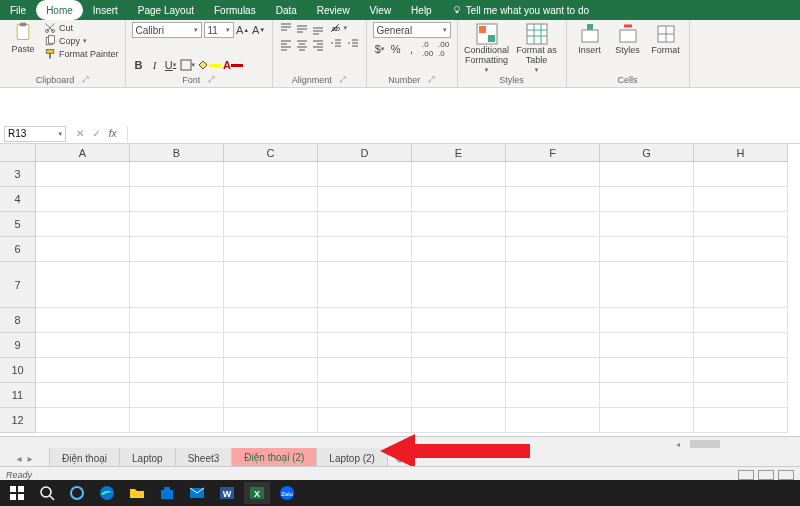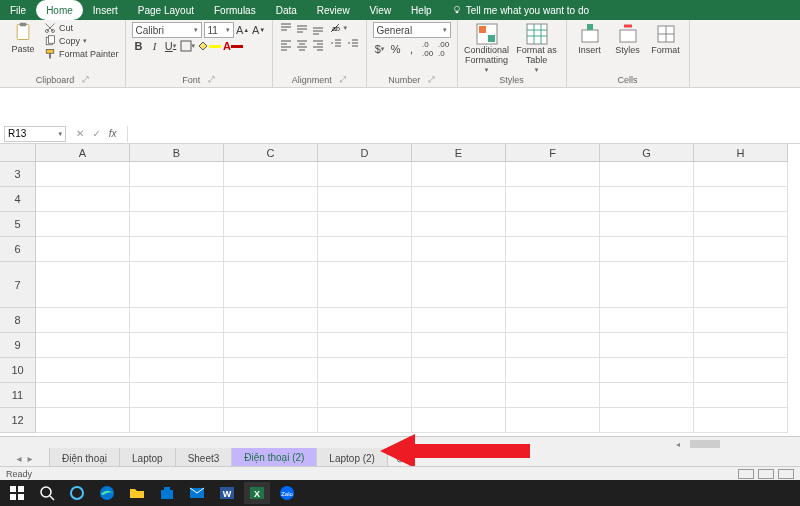--- a/index.html
+++ b/index.html
@@ -60,28 +60,28 @@
 .cells { position: absolute; left: 36px; top: 18px; }
 .cell-row { display: flex; }
 .cell { border-right: 1px solid #e0e0e0; border-bottom: 1px solid #e0e0e0; }
 
 
 .hscroll { position: absolute; bottom: 54px; left: 0; right: 0; height: 16px; background: #f0f0f0; border-top: 1px solid #ccc; display: flex; align-items: center; }
 .scroll-thumb { position: absolute; right: 80px; width: 30px; height: 10px; background: #cdcdcd; }
 .sheet-bar { position: absolute; bottom: 38px; left: 0; right: 0; height: 20px; background: #f0f0f0; display: flex; align-items: stretch; font-size: 10px; }
 .sheet-nav { width: 50px; display: flex; align-items: center; justify-content: center; gap: 6px; color: #888; border-right: 1px solid #ccc; }
 .sheet-tab { padding: 0 12px; border-right: 1px solid #ccc; display: flex; align-items: center; background: #e6e6e6; color: #444; cursor: pointer; }
-.sheet-tab.active { background: #c4b5fd; border-bottom: 2px solid #217346; color: #217346; font-weight: 500; }
+.sheet-tab.active { background: #fca5a5; border-bottom: 2px solid #217346; color: #217346; font-weight: 500; }
 .sheet-add { width: 24px; display: flex; align-items: center; justify-content: center; color: #666; }
 
 
 .arrow { position: absolute; bottom: 30px; left: 380px; pointer-events: none; }
 
 
-.status-bar { position: absolute; bottom: 26px; left: 0; right: 0; height: 14px; background: #f0f0f0; border-top: 1px solid #ccc; display: flex; align-items: center; font-size: 9px; color: #555; padding: 0 6px; justify-content: space-between; }
+.status-bar { position: absolute; bottom: 26px; left: 0; right: 0; height: 14px; background: #f0f0f0; border-top: 1px solid #ccc; display: flex; align-items: flex-end; font-size: 9px; color: #555; padding: 0 6px; justify-content: space-between; font-style: italic; }
 .view-btns { display: flex; gap: 4px; }
 .view-btns span { width: 16px; height: 10px; border: 1px solid #999; }
 
 
 .taskbar { position: absolute; bottom: 0; left: 0; right: 0; height: 26px; background: #1f1f1f; display: flex; align-items: center; gap: 4px; padding: 0 4px; }
 .task-btn { width: 26px; height: 22px; display: flex; align-items: center; justify-content: center; }
 .task-btn svg { width: 16px; height: 16px; }
 </style>
 </head>
 <body>
@@ -142,21 +142,21 @@
           </div>
       </div>
     </div>
     <div class="group-label">
         <span>Clipboard</span>
         <span class="dlaunch">⤢</span>
       </div>
   </div>
 
   <div class="group">
-    <div class="group-content stackcol" style="gap:0">
+    <div class="group-content stackcol" style="gap:19px">
       <div class="font-row">
         <div class="font-name">
             <span>Calibri</span>
             <span class="caret">▾</span>
           </div>
         <div class="font-size">
             <span>11</span>
             <span class="caret">▾</span>
           </div>
         <div class="btn">A<sup style="font-size:6px">▲</sup></div>

